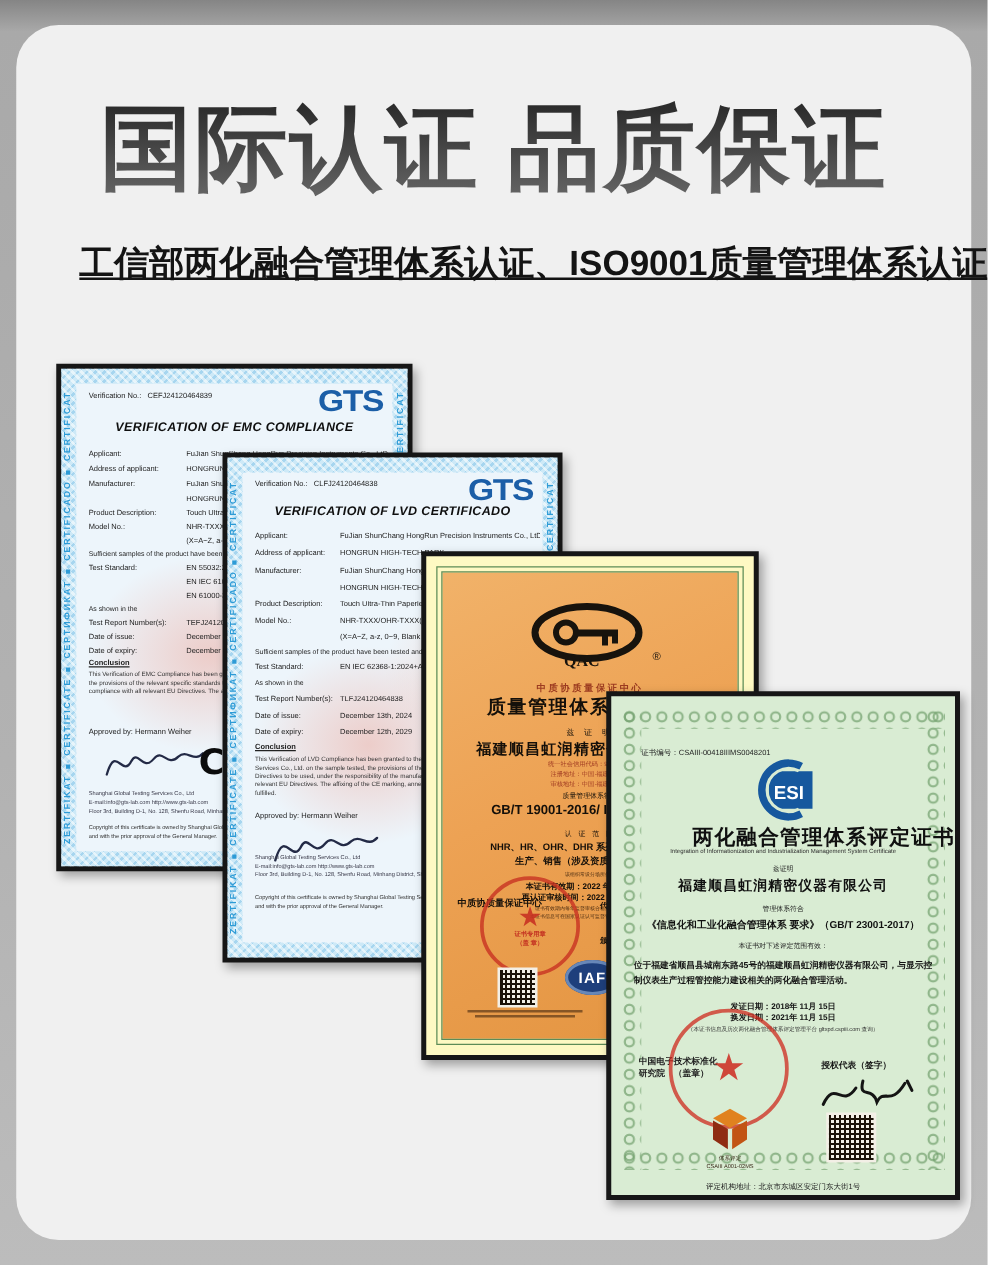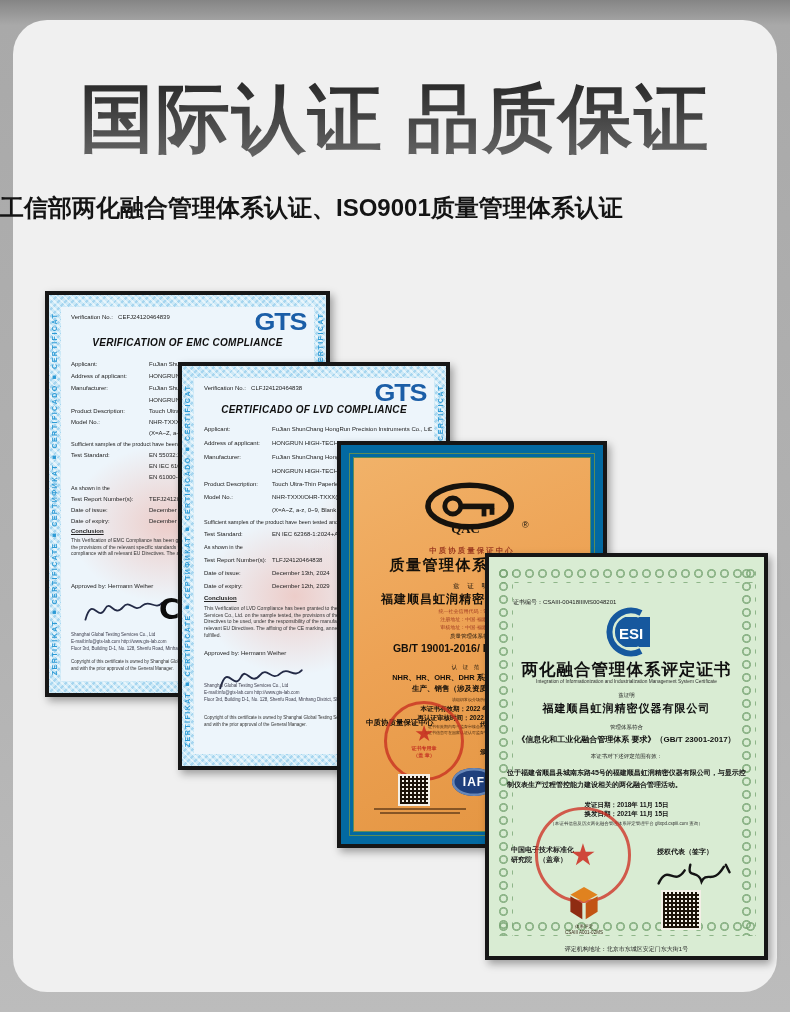--- a/index.html
+++ b/index.html
@@ -1,20 +1,20 @@
 <!DOCTYPE html>
 <html><head>
 <meta charset="utf-8">
 <style>
   html,body{margin:0;padding:0;}
   body{width:790px;height:1012px;font-family:"Liberation Sans",sans-serif;overflow:hidden;}
   .stage{position:relative;width:790px;height:1012px;background:linear-gradient(180deg,#858585 0%,#a9a9a9 2.5%,#b2b2b2 60%,#bcbcbc 100%);overflow:hidden;}
   .card{position:absolute;left:13px;top:20px;width:764px;height:972px;background:#f0f0f0;border-radius:34px;}
   .main-title{position:absolute;top:70px;left:0;width:100%;text-align:center;font-size:74px;font-weight:900;letter-spacing:2px;background:linear-gradient(180deg,#2c2c2c 15%,#6e6e6e 100%);-webkit-background-clip:text;background-clip:text;color:transparent;}
-  .sub1{position:absolute;top:192px;left:0;width:100%;text-align:left;font-size:24px;font-weight:700;color:#141414;}
+  .sub1{position:absolute;top:192px;left:0;width:100%;text-align:right;font-size:28px;font-weight:700;color:#141414;text-decoration:underline;}
   .sub2{position:absolute;top:238px;left:0;width:100%;text-align:center;font-size:28px;font-weight:700;color:#141414;}
 
   .cert{position:absolute;background:#161616;box-shadow:3px 4px 8px rgba(0,0,0,.35);}
   .emc{left:45px;top:291px;width:285px;height:406px;z-index:1;}
   .lvd{left:178px;top:362px;width:272px;height:408px;z-index:2;}
   .qac{left:337px;top:441px;width:270px;height:407px;z-index:3;}
   .cesi{left:485px;top:553px;width:283px;height:407px;z-index:4;}
 
   
   .gts-frame{position:absolute;inset:4px;background:#cde9f7;background-image:repeating-linear-gradient(45deg,rgba(255,255,255,.55) 0 2px,transparent 2px 5px),repeating-linear-gradient(-45deg,rgba(120,190,230,.45) 0 2px,transparent 2px 5px);}
@@ -36,21 +36,21 @@
   .noteline{position:absolute;left:10px;font-size:5.5px;}
   .conc{position:absolute;left:10px;font-size:6px;font-weight:700;text-decoration:underline;}
   .para{position:absolute;left:10px;right:6px;font-size:5px;line-height:6.7px;color:#333;}
   .appr{position:absolute;left:10px;font-size:6px;}
   .sig{position:absolute;}
   .ce{position:absolute;font-size:28px;font-weight:600;letter-spacing:6px;color:#0c0c0c;font-family:"DejaVu Sans",sans-serif;}
   .gfoot{position:absolute;left:10px;font-size:4.5px;line-height:7px;color:#3a3a4a;}
   .gcopy{position:absolute;left:10px;font-size:4.5px;line-height:7px;color:#333;}
 
   
-  .qac-frame{position:absolute;inset:4px;background:#0369a1;}
+  .qac-frame{position:absolute;inset:4px;background:#fef9c3;}
   .qac-line{position:absolute;inset:8px;border:1px solid #5d8c57;}
   .qac-paper{position:absolute;inset:12px;border:1px solid #5d8c57;overflow:hidden;
     background:linear-gradient(155deg,#f1b269 0%,#eda254 45%,#e39440 100%);}
   .qc{position:absolute;left:0;width:100%;text-align:center;}
   .qac-org{font-size:7.5px;font-weight:700;color:#9c3b20;letter-spacing:2px;}
   .qac-title{font-size:15px;font-weight:900;color:#15100a;letter-spacing:1.5px;}
   .qac-certify{font-size:6.5px;color:#15100a;letter-spacing:3px;}
   .qac-company{font-size:12px;font-weight:900;color:#15100a;letter-spacing:1px;}
   .qac-red{font-size:5px;color:#a03a22;}
   .qac-sys{font-size:5.5px;color:#15100a;}
@@ -190,21 +190,21 @@
     </div>
   </div>
 
   <div class="cert lvd">
     <div class="gts-frame">
       <div class="vtext vleft">ZERTIFIKAT ■ CERTIFICATE ■ СЕРТИФИКАТ ■ CERTIFICADO ■ CERTIFICAT</div>
       <div class="vtext vright">ZERTIFIKAT ■ CERTIFICATE ■ СЕРТИФИКАТ ■ CERTIFICADO ■ CERTIFICAT</div>
       <div class="gts-paper">
         <div class="abs vno" style="top:7px;left:10px;"><span>Verification No.:</span>&nbsp;&nbsp;&nbsp;<span>CLFJ24120464838</span></div>
         <div class="gts-logo">GTS</div>
-        <div class="abs ctr gts-title" style="top:26px;">CERTIFICADO OF LVD COMPLIANCE</div>
+        <div class="abs ctr gts-title" style="top:26px;">VERIFICATION OF LVD CERTIFICADO</div>
 
         <div class="grow lvdg" style="top:48px;">
             <span class="lab">Applicant:</span>
             <span class="val">FuJian ShunChang HongRun Precision Instruments Co., LtD.</span>
           </div>
         <div class="grow lvdg" style="top:62px;">
             <span class="lab">Address of applicant:</span>
             <span class="val">HONGRUN HIGH-TECH PARK</span>
           </div>
         <div class="grow lvdg" style="top:76px;">
@@ -333,21 +333,21 @@
 
       <div class="cesi-no" style="left:24px;top:41px;"><span>证书编号：</span><span>CSAIII-00418IIIMS0048201</span></div>
 
       <svg class="abs" style="left:50%;top:50px;transform:translateX(-50%);" width="54" height="50" viewBox="0 0 54 50">
         <rect x="15" y="10" width="35" height="30" fill="#16589e"></rect>
         <path d="M41 6 A21.5 21.5 0 1 0 41 44" fill="none" stroke="#d9ecd3" stroke-width="11"></path>
         <path d="M41 6 A21.5 21.5 0 1 0 41 44" fill="none" stroke="#16589e" stroke-width="6"></path>
         <text x="19" y="32" font-size="15" font-weight="bold" fill="#ffffff" font-family="Liberation Sans, sans-serif">ESI</text>
       </svg>
 
-      <div class="qc cesi-title" style="top:102px;">两化融合管理体系评定证书</div>
+      <div class="qc cesi-title" style="top:102px;text-align:right;">两化融合管理体系评定证书</div>
       <div class="qc cesi-en" style="top:122px;">Integration of Informationization and Industrialization Management System Certificate</div>
       <div class="qc cesi-small" style="top:135px;">兹证明</div>
       <div class="qc cesi-company" style="top:144px;">福建顺昌虹润精密仪器有限公司</div>
       <div class="qc cesi-small" style="top:167px;">管理体系符合</div>
       <div class="qc cesi-std" style="top:177px;">《信息化和工业化融合管理体系 要求》（GB/T 23001-2017）</div>
       <div class="qc cesi-small" style="top:196px;">本证书对下述评定范围有效：</div>
       <div class="cesi-scope" style="top:210px;">位于福建省顺昌县城南东路45号的福建顺昌虹润精密仪器有限公司，与显示控</div>
       <div class="cesi-scope" style="top:222px;">制仪表生产过程管控能力建设相关的两化融合管理活动。</div>
       <div class="qc cesi-date" style="top:244px;">发证日期：2018年 11月 15日</div>
       <div class="qc cesi-date" style="top:253px;">换发日期：2021年 11月 15日</div>

